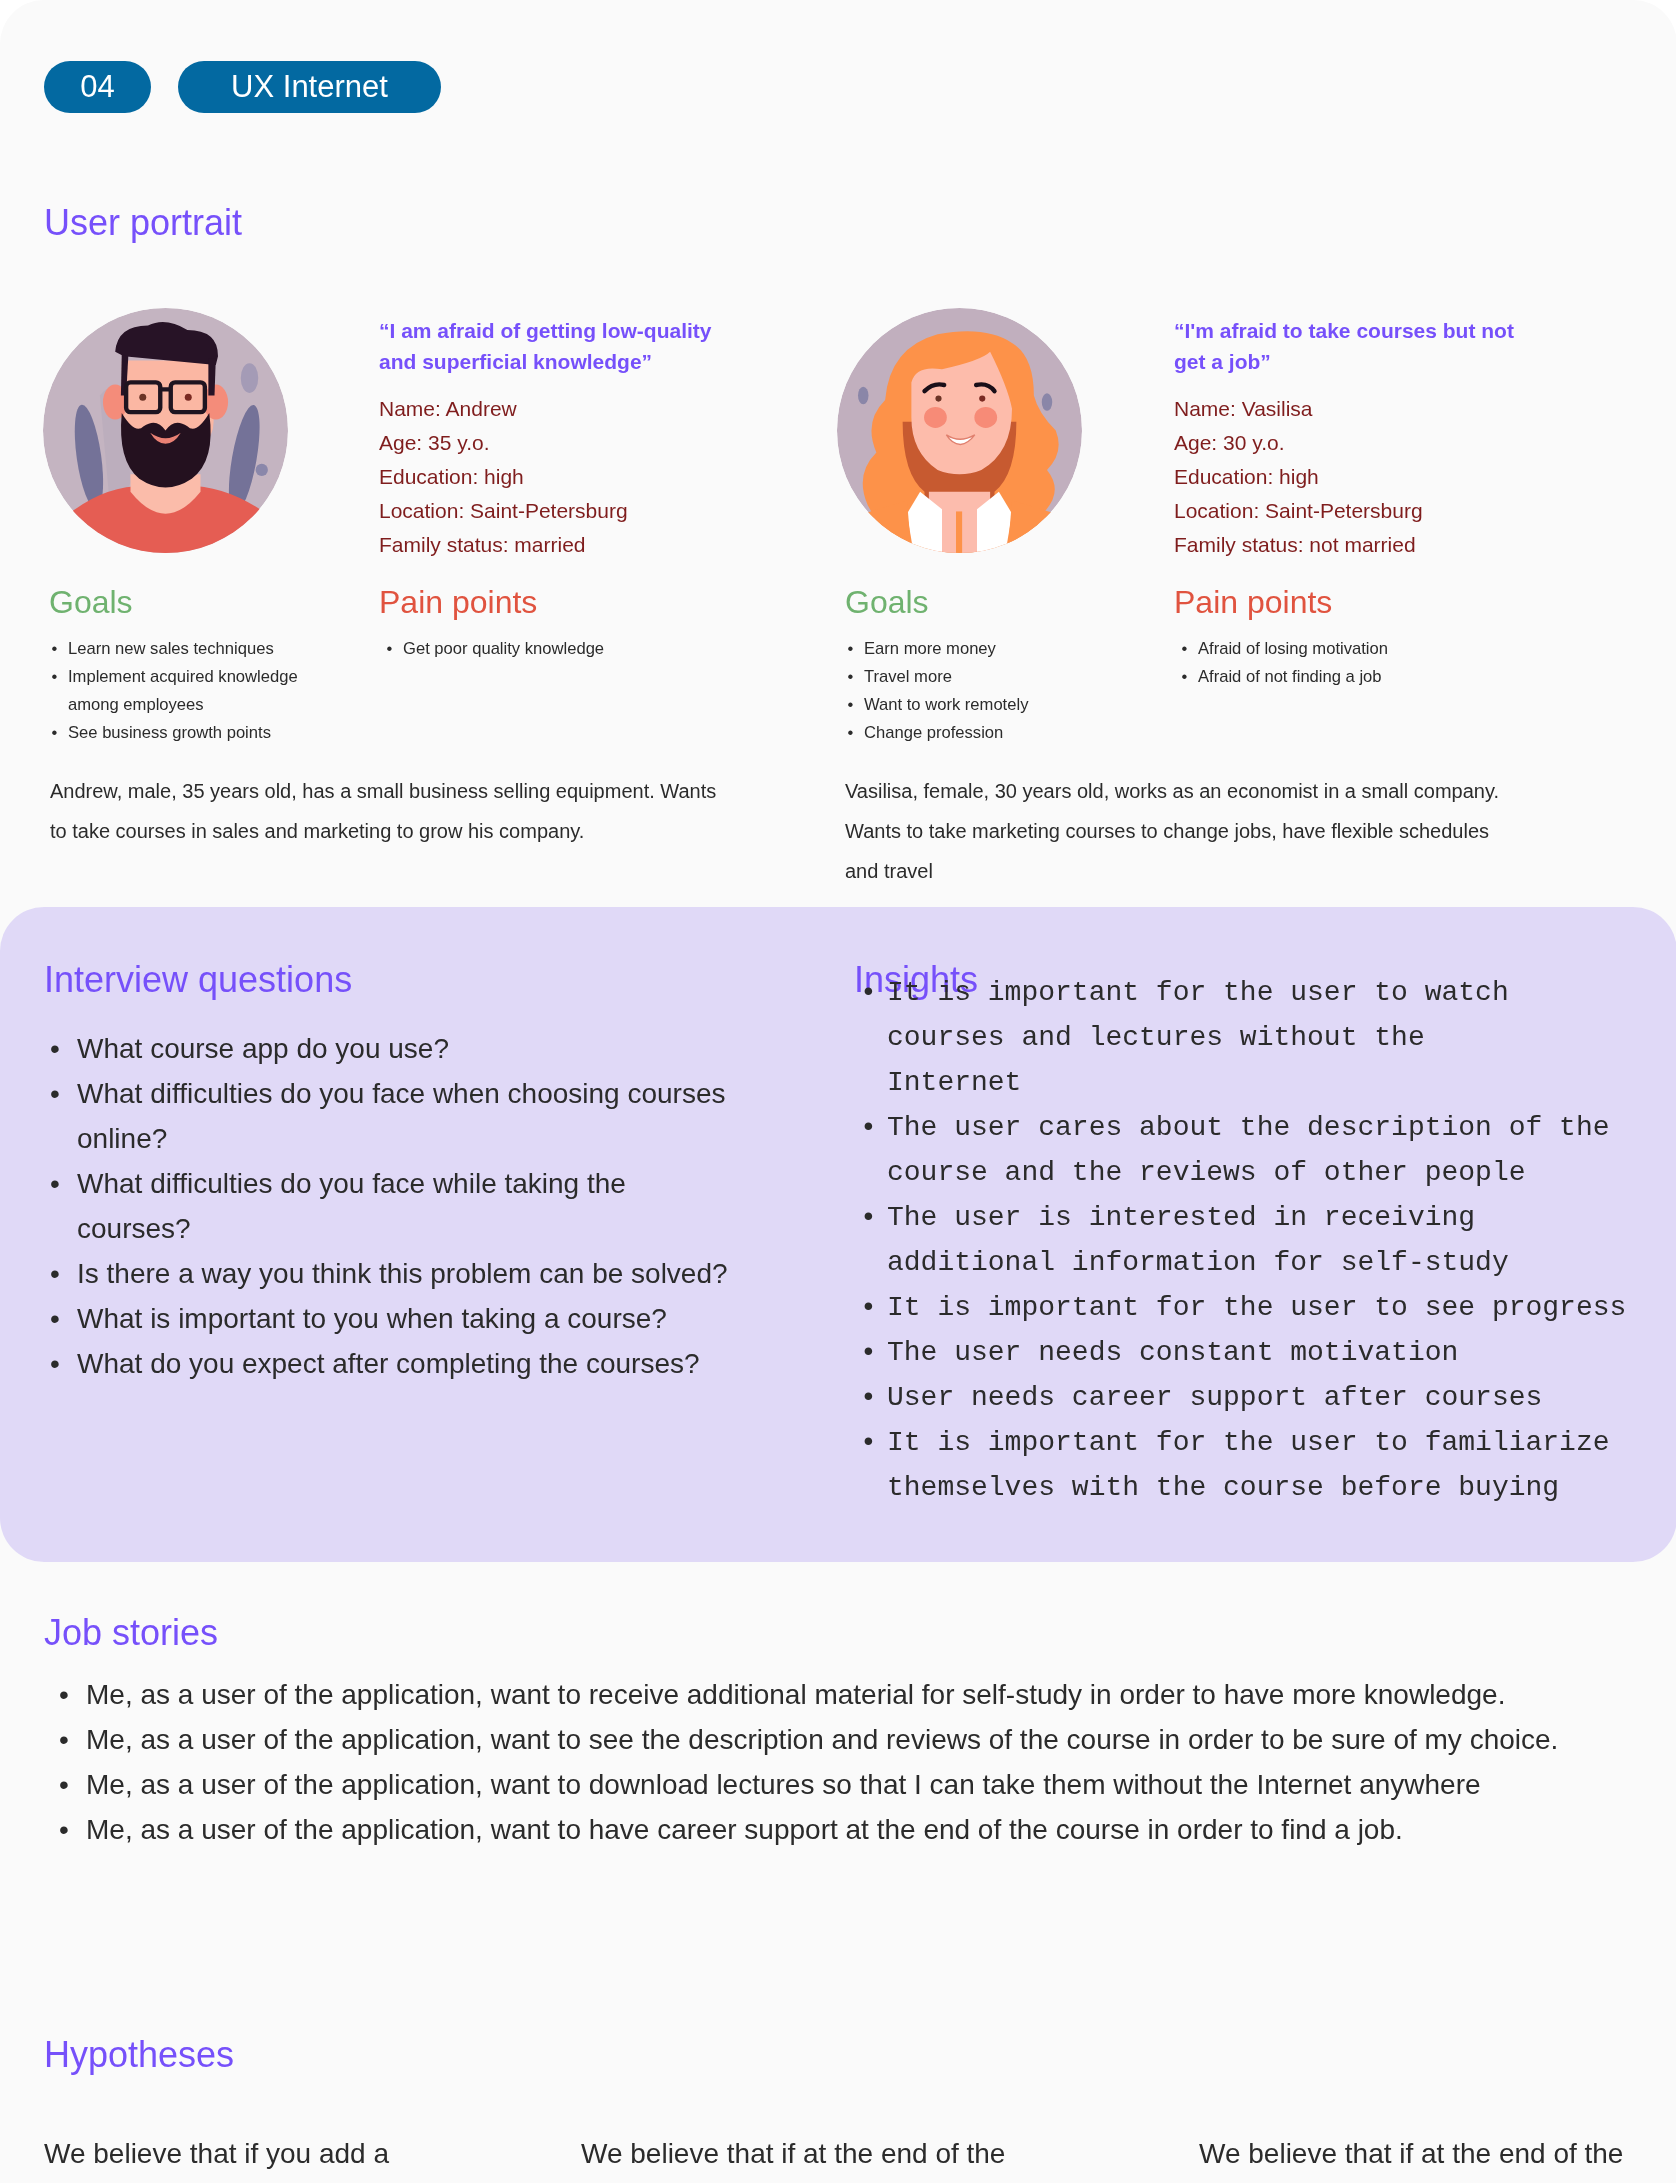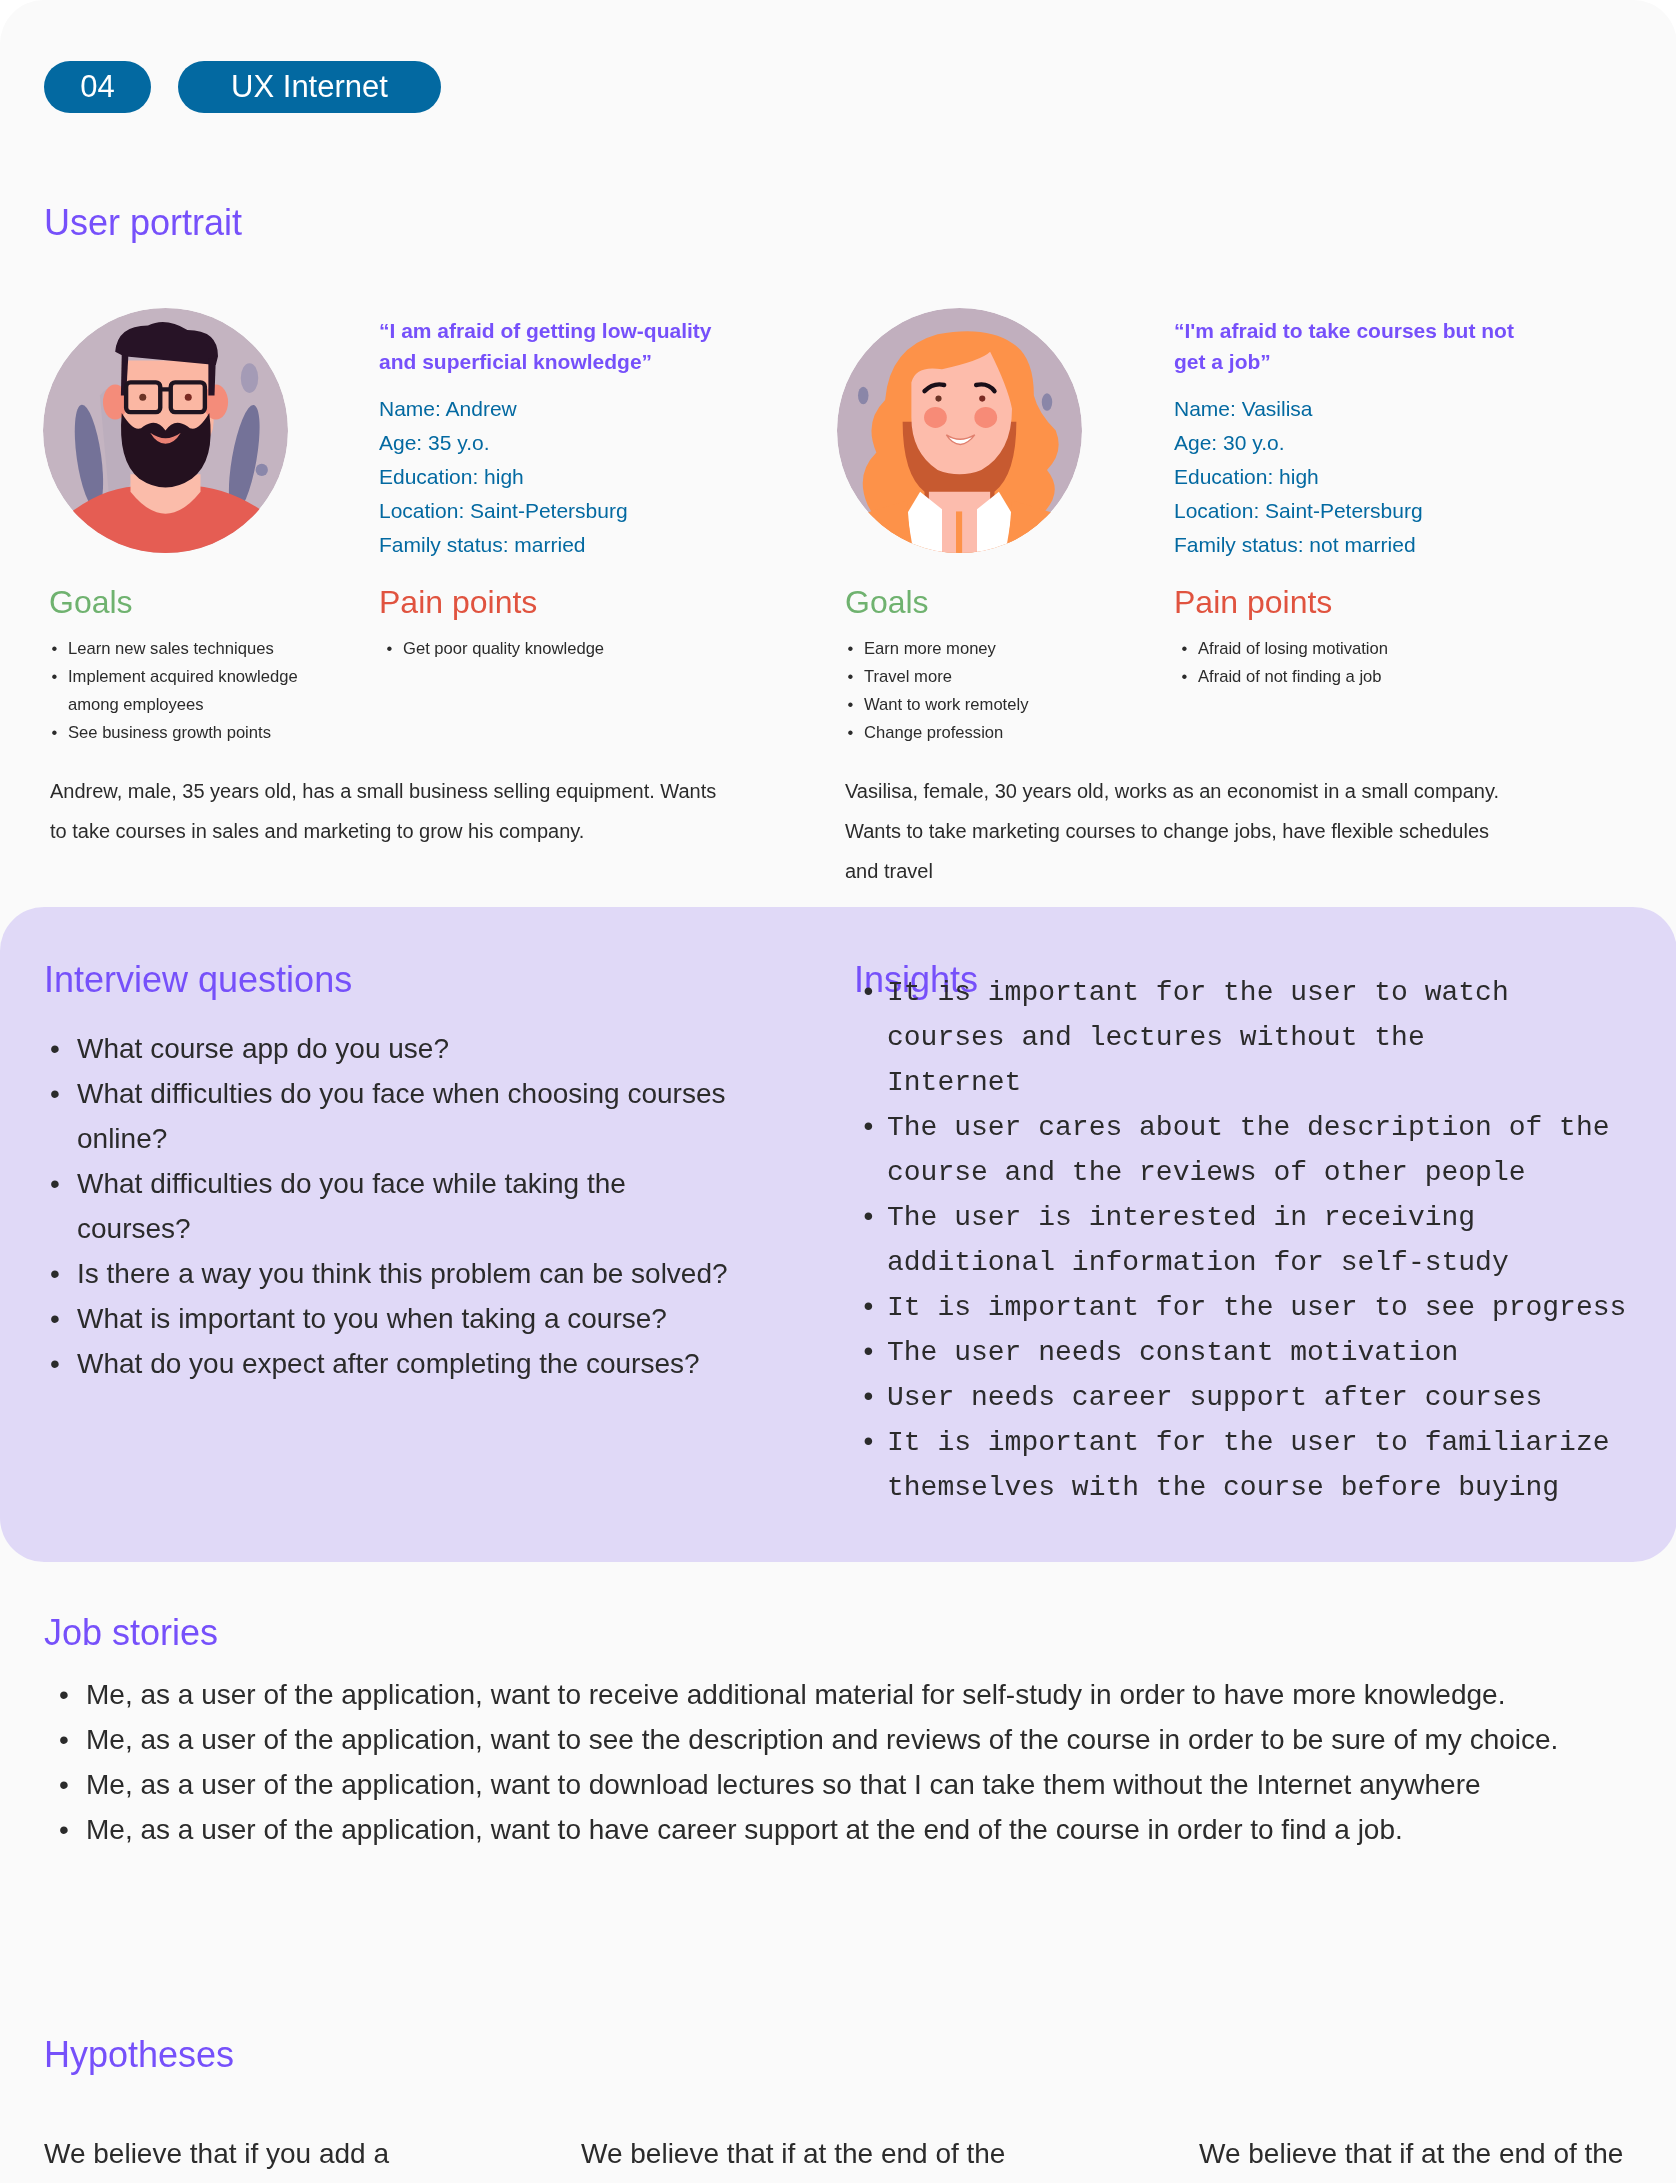--- a/index.html
+++ b/index.html
@@ -6,21 +6,21 @@
   body { width: 1677px; height: 2483px; position: relative; overflow: hidden;
          font-family: "Liberation Sans", "DejaVu Sans", sans-serif; color: #2b2b2b; }
   .card { position: absolute; left: 0; top: 0; width: 1677px; height: 2483px;
           background: #fafafa; border-radius: 44px; }
   .badge { position: absolute; top: 61px; height: 52px; border-radius: 26px;
            background: #0369a1; color: #ffffff; font-size: 31px; line-height: 52px;
            text-align: center; }
   .h-section { position: absolute; color: #7650fa; font-size: 36px; line-height: 44px; margin: 0; font-weight: 400; }
   .avatar { position: absolute; width: 245px; height: 245px; border-radius: 50%; overflow: hidden; }
   .quote { position: absolute; width: 358px; color: #7650fa; font-size: 21px; line-height: 31px; font-weight: 700; }
-  .info { position: absolute; width: 358px; font-size: 21px; line-height: 34px; color: #0369a1; }
+  .info { position: absolute; width: 358px; font-size: 21px; line-height: 34px; color: #7f1d1d; }
   .info div { white-space: nowrap; }
   .goals-h { position: absolute; font-size: 32px; line-height: 39px; color: #6fb26f; }
   .pain-h { position: absolute; font-size: 32px; line-height: 39px; color: #e0533f; }
   ul { margin: 0; padding: 0; list-style: none; }
   .small-list { position: absolute; width: 279px; font-size: 16.6px; line-height: 28px; color: #2b2b2b; }
   .small-list li, .big-list li, .job-list li { position: relative; padding-left: 20px; }
   .small-list li::before, .big-list li::before, .job-list li::before {
     content: "\2022"; position: absolute; left: 2.6px; color: #2b2b2b; }
   .small-list li { padding-left: 19px; }
   .desc { position: absolute; width: 681px; font-size: 20px; line-height: 40px; color: #2b2b2b; }

